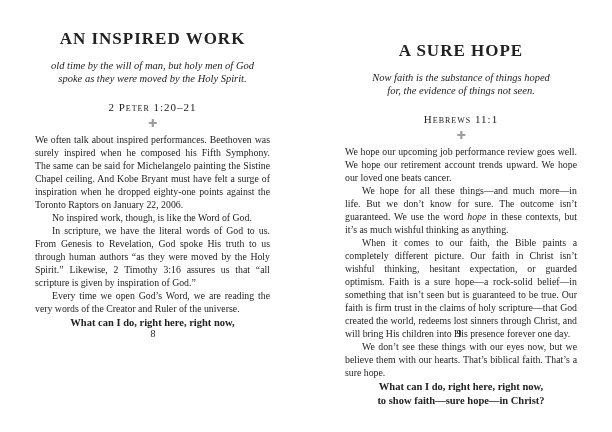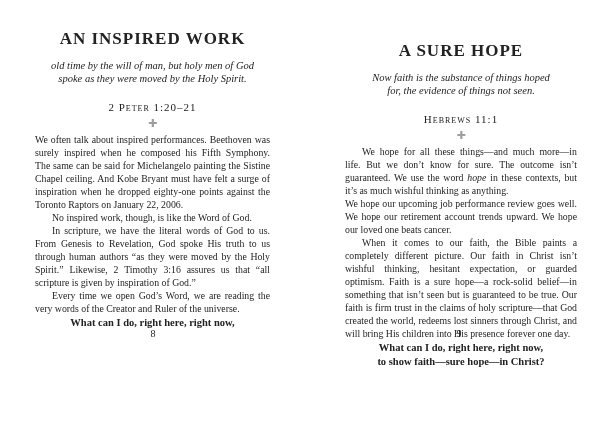--- a/index.html
+++ b/index.html
@@ -119,23 +119,24 @@
 
   <div class="page page-right">
     <h1 class="title">A SURE HOPE</h1>
     <div class="epigraph">
         <div class="line">Now faith is the substance of things hoped</div>
         <div class="line">for, the evidence of things not seen.</div>
       </div>
     <div class="reference">Hebrews 11:1</div>
     <div class="ornament">✚</div>
     <div class="body-text">
+        <p class="para"><span>We hope our upcoming job performance review goes well. We hope our retirement account trends upward. We hope our loved one beats cancer.</span></p>
         <p class="para indent"><span>We hope for all these things—and much more—in life. But we don’t know for sure. The outcome isn’t guaranteed. We use the word </span><span class="it">hope</span><span> in these contexts, but it’s as much wishful thinking as anything.</span></p>
-        <p class="para"><span>We hope our upcoming job performance review goes well. We hope our retirement account trends upward. We hope our loved one beats cancer.</span></p>
         <p class="para indent"><span>When it comes to our faith, the Bible paints a completely different picture. Our faith in Christ isn’t wishful thinking, hesitant expectation, or guarded optimism. Faith is a sure hope—a rock-solid belief—in something that isn’t seen but is guaranteed to be true. Our faith is firm trust in the claims of holy scripture—that God created the world, redeems lost sinners through Christ, and will bring His children into His presence forever one day.</span></p>
+        <p class="para indent"><span>We don’t see these things with our eyes now, but we believe them with our hearts. That’s biblical faith. That’s a sure hope.</span></p>
       </div>
     <div class="closing">
         <div class="line">What can I do, right here, right now,</div>
         <div class="line">to show faith—sure hope—in Christ?</div>
       </div>
     <div class="pagenum">9</div>
   </div>
 
 </div>
 

